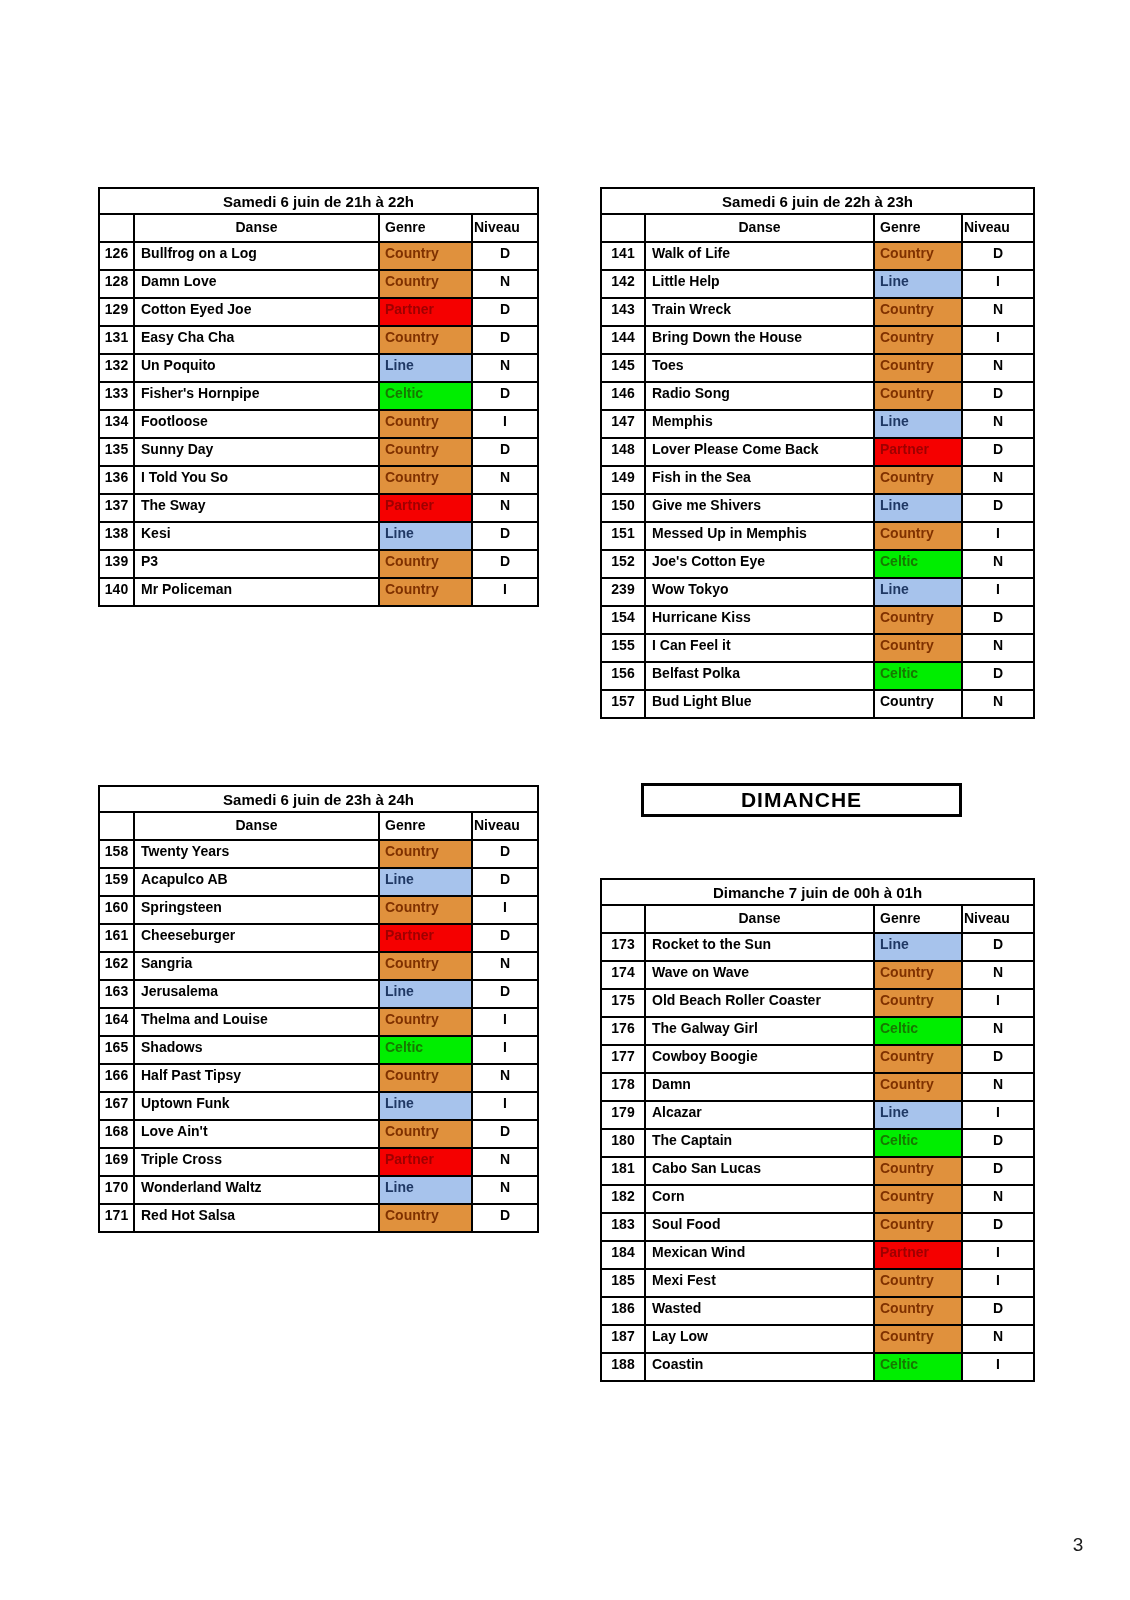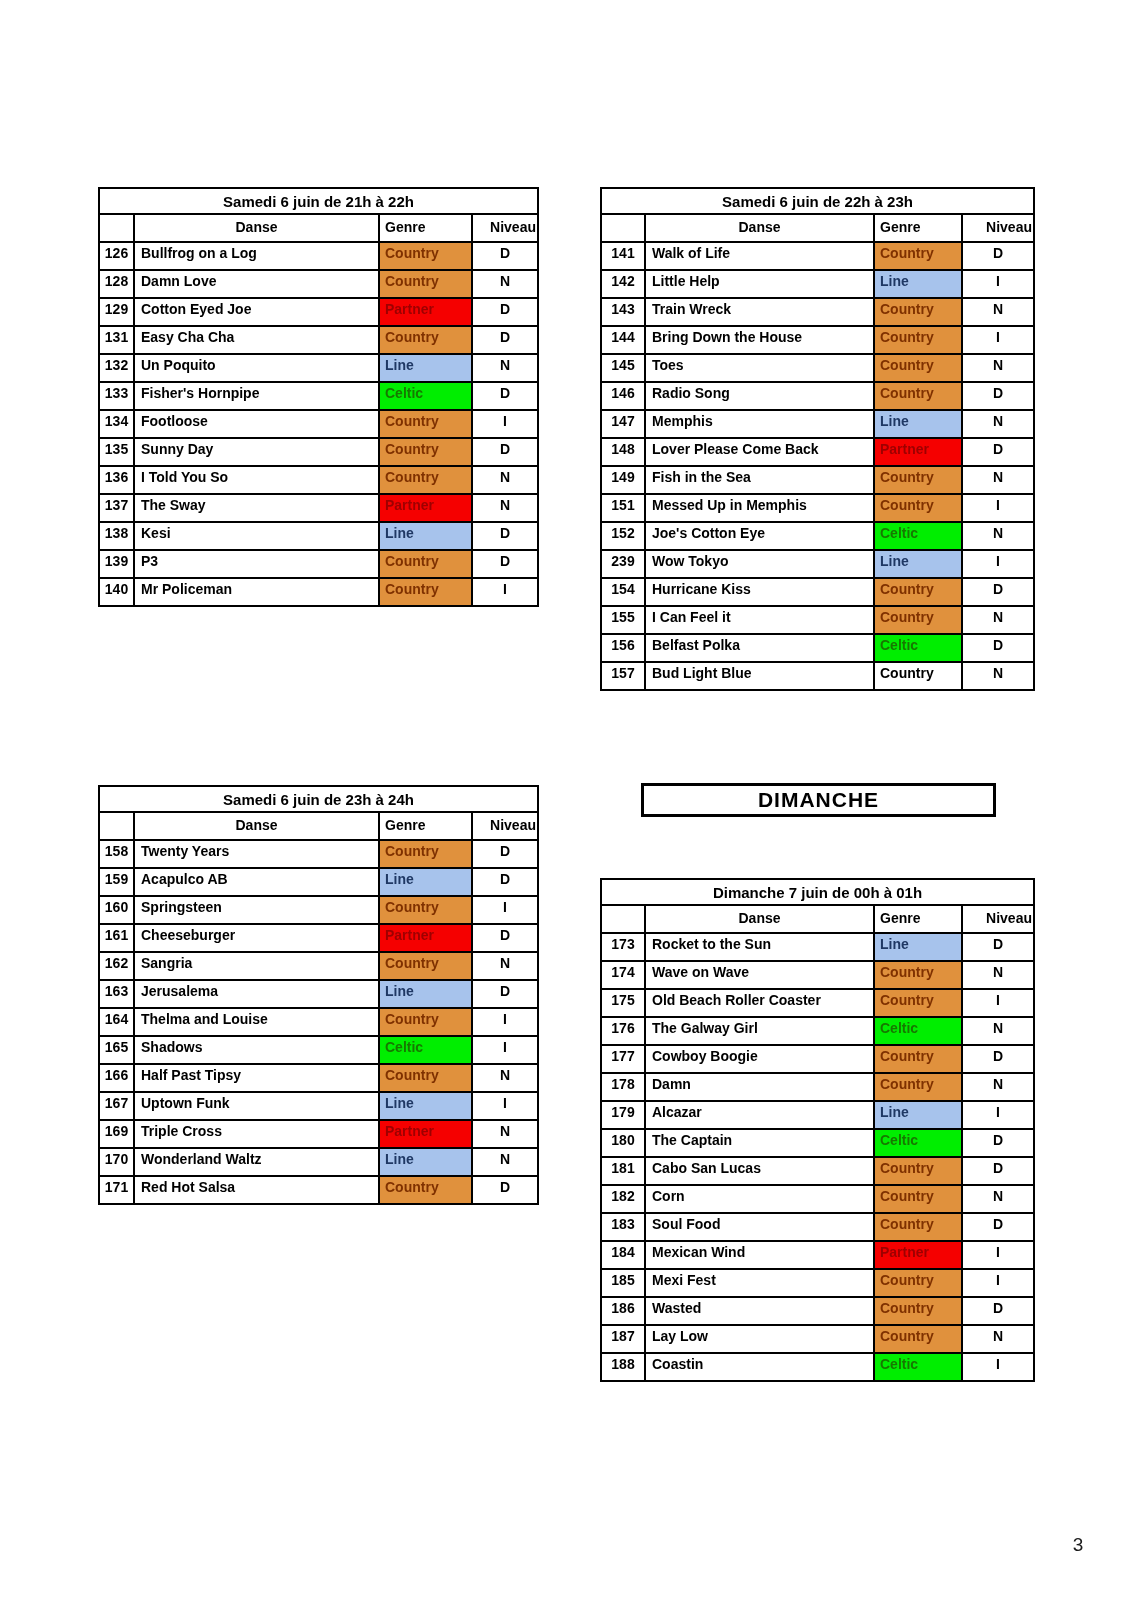--- a/index.html
+++ b/index.html
@@ -41,21 +41,21 @@
   }
   
   table.sched tr.head-row th {
     height: 28px;
     font-size: 14px;
     vertical-align: top;
     padding-top: 4px;
   }
   table.sched tr.head-row th.c-danse  { }
   table.sched tr.head-row th.c-genre  { text-align: left; padding-left: 5px; }
-  table.sched tr.head-row th.c-niveau { text-align: right; }
+  table.sched tr.head-row th.c-niveau { text-align: left; }
   
   table.sched tbody td {
     height: 28px;
     font-size: 14px;
     vertical-align: top;
     padding-top: 3px;
     line-height: 1.05;
   }
   table.sched td.c-num    { text-align: center; }
   table.sched td.c-danse  { text-align: left; padding-left: 6px; }
@@ -76,21 +76,21 @@
 
   .t-right col.col-num    { width: 44px;  }
   .t-right col.col-danse  { width: 229px; }
   .t-right col.col-genre  { width: 88px;  }
   .t-right col.col-niveau { width: 72px;  }
 
   .banner {
     position: absolute;
     left: 641px;
     top: 783px;
-    width: 355px;
+    width: 321px;
     height: 34px;
     box-sizing: border-box;
     border: 3px solid #000000;
     background: #ffffff;
     text-align: center;
     line-height: 27px;
     font-size: 21px;
     font-weight: bold;
     letter-spacing: 1px;
     color: #000000;
@@ -276,20 +276,26 @@
     <td class="c-genre" style="background-color: rgb(245, 0, 0); color: rgb(158, 0, 0);">Partner</td>
     <td class="c-niveau">D</td>
   </tr>
       <tr>
     <td class="c-num">149</td>
     <td class="c-danse">Fish in the Sea</td>
     <td class="c-genre" style="background-color: rgb(224, 145, 61); color: rgb(127, 49, 0);">Country</td>
     <td class="c-niveau">N</td>
   </tr>
       <tr>
+    <td class="c-num">150</td>
+    <td class="c-danse">Give me Shivers</td>
+    <td class="c-genre" style="background-color: rgb(167, 195, 236); color: rgb(31, 56, 100);">Line</td>
+    <td class="c-niveau">D</td>
+  </tr>
+      <tr>
     <td class="c-num">151</td>
     <td class="c-danse">Messed Up in Memphis</td>
     <td class="c-genre" style="background-color: rgb(224, 145, 61); color: rgb(127, 49, 0);">Country</td>
     <td class="c-niveau">I</td>
   </tr>
       <tr>
     <td class="c-num">152</td>
     <td class="c-danse">Joe's Cotton Eye</td>
     <td class="c-genre" style="background-color: rgb(0, 238, 0); color: rgb(23, 120, 0);">Celtic</td>
     <td class="c-niveau">N</td>
@@ -400,20 +406,26 @@
     <td class="c-genre" style="background-color: rgb(224, 145, 61); color: rgb(127, 49, 0);">Country</td>
     <td class="c-niveau">N</td>
   </tr>
       <tr>
     <td class="c-num">167</td>
     <td class="c-danse">Uptown Funk</td>
     <td class="c-genre" style="background-color: rgb(167, 195, 236); color: rgb(31, 56, 100);">Line</td>
     <td class="c-niveau">I</td>
   </tr>
       <tr>
+    <td class="c-num">168</td>
+    <td class="c-danse">Love Ain't</td>
+    <td class="c-genre" style="background-color: rgb(224, 145, 61); color: rgb(127, 49, 0);">Country</td>
+    <td class="c-niveau">D</td>
+  </tr>
+      <tr>
     <td class="c-num">169</td>
     <td class="c-danse">Triple Cross</td>
     <td class="c-genre" style="background-color: rgb(245, 0, 0); color: rgb(158, 0, 0);">Partner</td>
     <td class="c-niveau">N</td>
   </tr>
       <tr>
     <td class="c-num">170</td>
     <td class="c-danse">Wonderland Waltz</td>
     <td class="c-genre" style="background-color: rgb(167, 195, 236); color: rgb(31, 56, 100);">Line</td>
     <td class="c-niveau">N</td>

